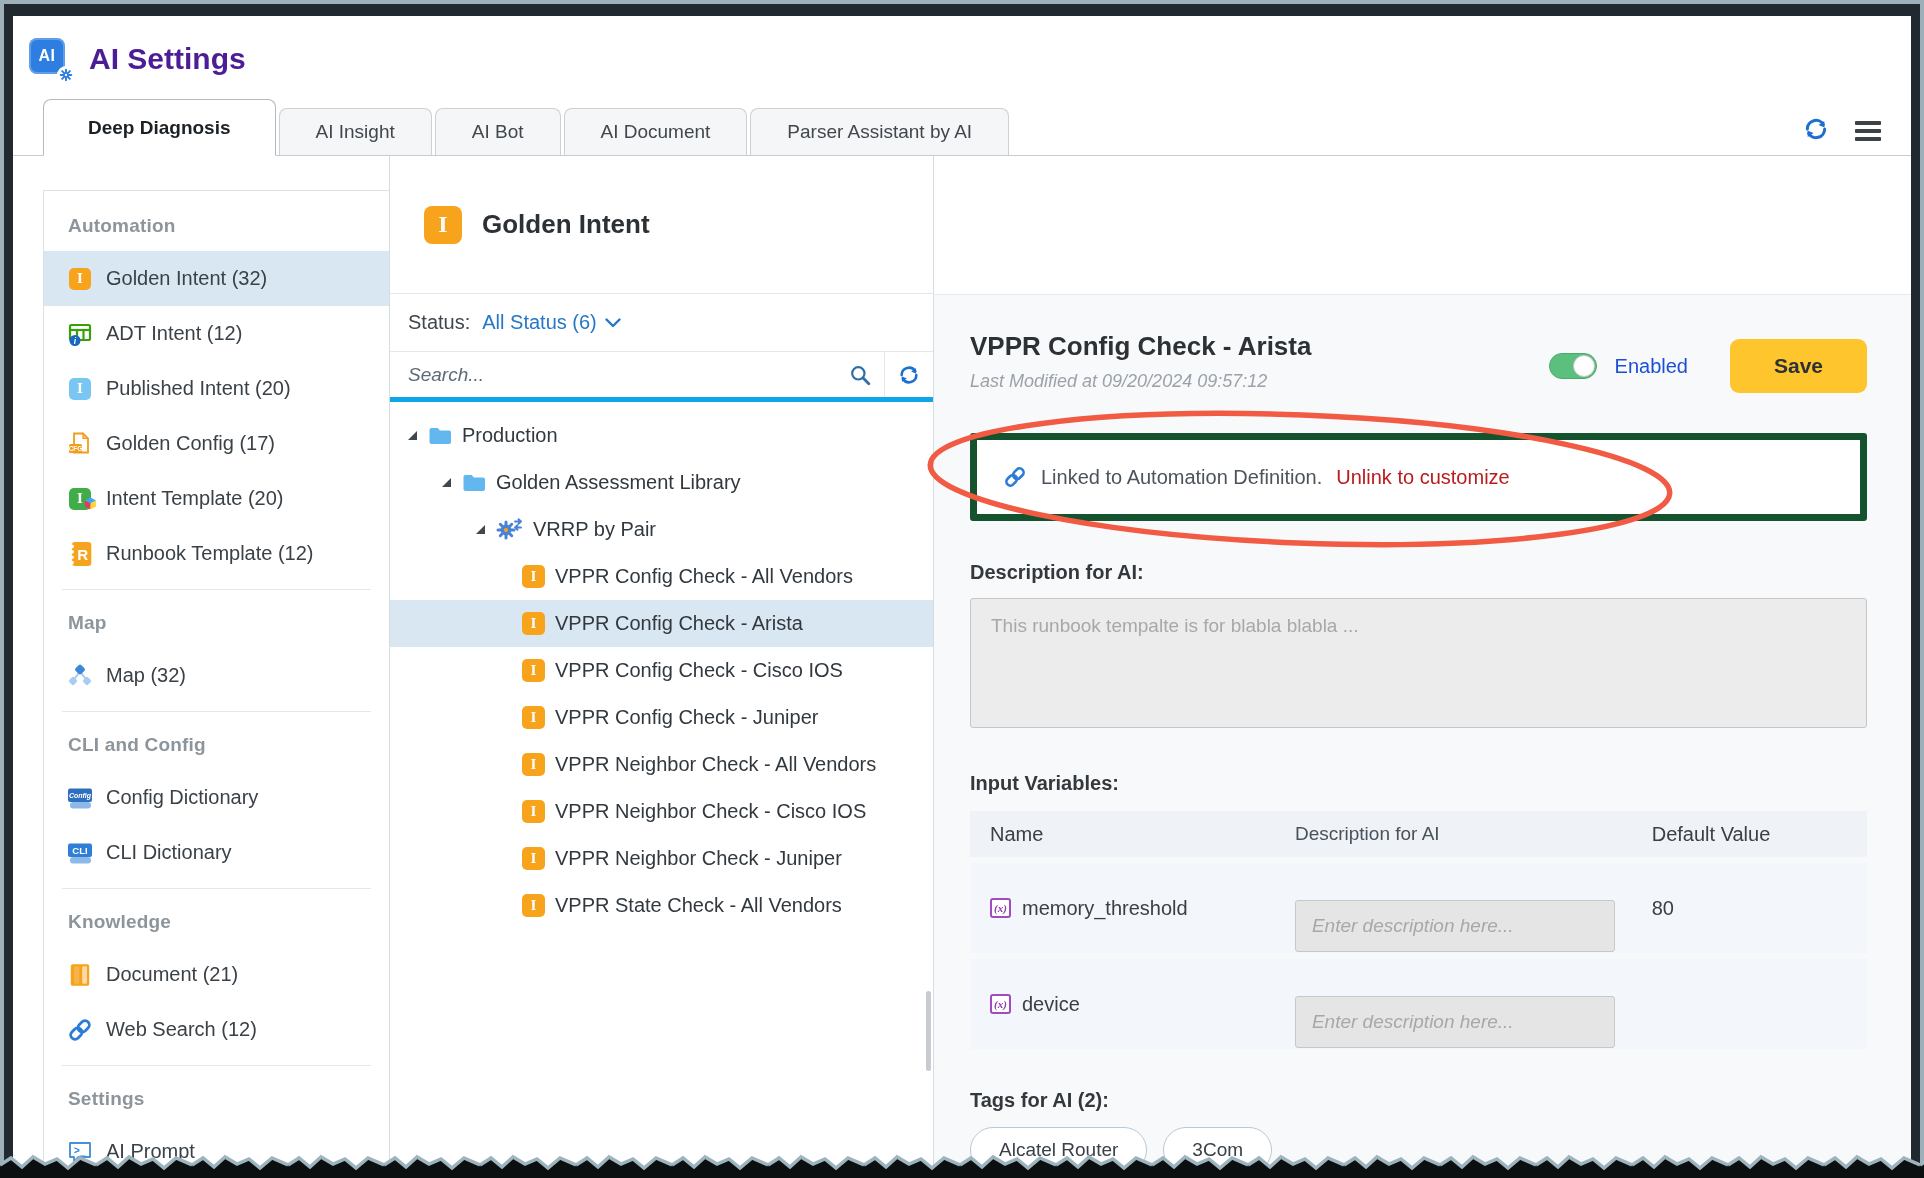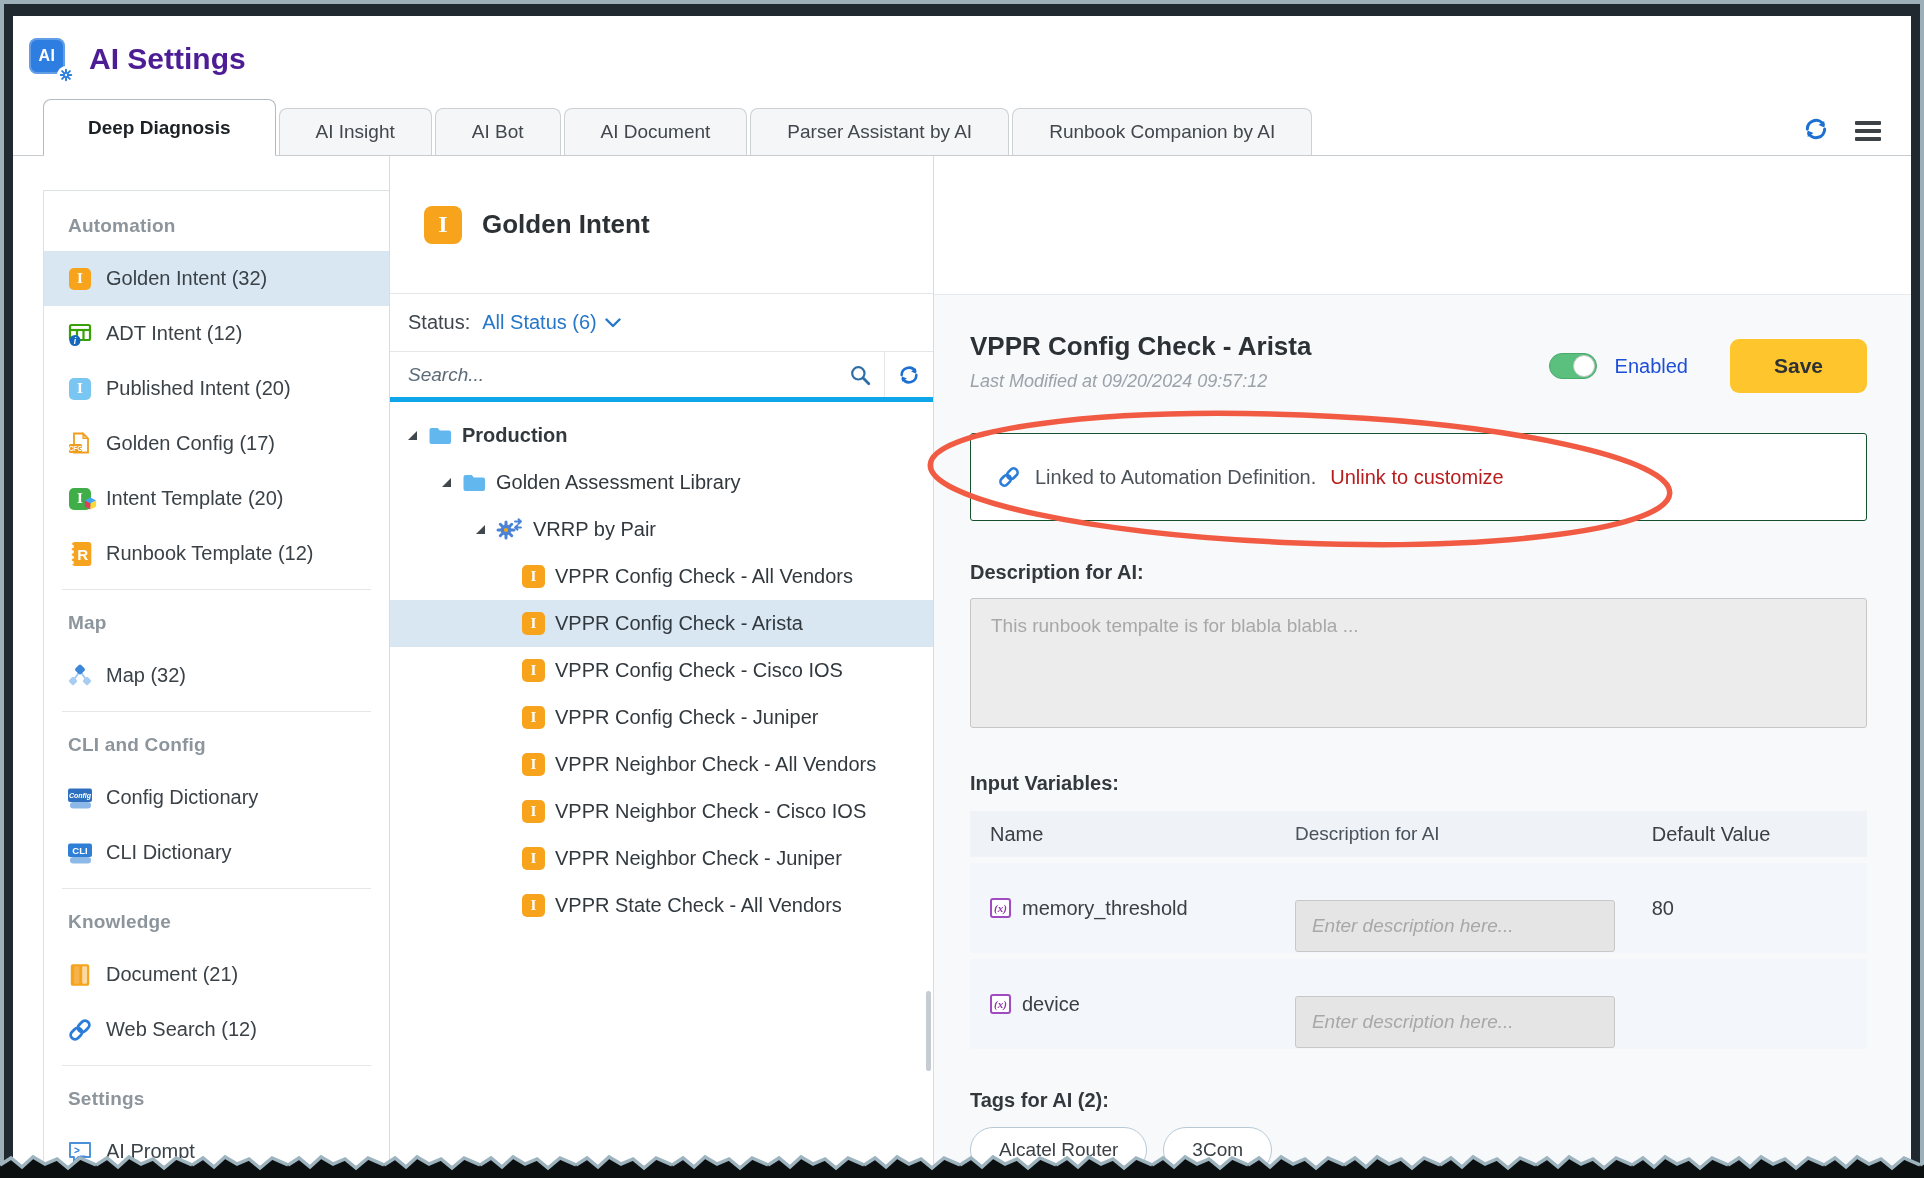--- a/index.html
+++ b/index.html
@@ -44,39 +44,39 @@
   .status-row{height:58px;border-bottom:1px solid #e3e7ea;display:flex;align-items:center;gap:12px;padding-left:18px;font-size:20px;color:#3f464d;}
   .status-value{color:#2677c8;cursor:pointer;display:flex;align-items:center;gap:8px;}
   .search-row{height:50px;border-bottom:5px solid #0ea5e9;display:flex;align-items:center;justify-content:center;}
   .search-input{flex:1;border:none;outline:none;padding-left:18px;font-size:19px;font-style:italic;color:#41515f;background:transparent;font-family:"Liberation Sans",sans-serif;}
   .search-input::placeholder{color:#5d6b77;}
   .icon-btn{display:grid;place-items:center;padding:0 13px;height:100%;cursor:pointer;}
   .vr{width:1px;background:#e3e7ea;height:100%;}
   .tree{padding-top:10px;}
   .tree-row{height:47px;display:flex;align-items:center;font-size:20px;color:#31383e;cursor:pointer;}
   .tree-row.selected{background:#d8e7f2;}
-  .lv0{padding-left:18px;font-weight:bold;}.lv1{padding-left:52px;}.lv2{padding-left:86px;}.lv3{padding-left:132px;}
+  .lv0{padding-left:18px;}.lv1{padding-left:52px;}.lv2{padding-left:86px;}.lv3{padding-left:132px;}
   .caret{width:0;height:0;border-left:9px solid transparent;border-bottom:9px solid #40474d;margin-right:11px;flex:0 0 auto;}
   .t-icn{margin-right:10px;display:grid;place-items:center;flex:0 0 auto;}
   .t-int{width:23px;height:23px;background:#f7a41c;border-radius:5px;display:grid;place-items:center;color:#fff;font:700 15px "Liberation Serif",serif;}
   .mid-thumb{position:absolute;right:2px;top:835px;width:5px;height:80px;background:#c6ccd1;border-radius:3px;cursor:pointer;}
 
   
   .right{flex:1;display:flex;flex-direction:column;min-width:0;}
   .right-strip{height:138px;background:#fff;}
   .detail{flex:1;background:#f8f9fb;border-top:1px solid #e7eaec;padding:36px 44px 0 36px;position:relative;}
   .d-head{display:flex;justify-content:space-between;align-items:flex-start;}
   .d-title{font-size:26px;font-weight:600;color:#2c3136;}
   .d-sub{font-size:18px;font-style:italic;color:#9ba2a9;margin-top:9px;}
   .d-controls{display:flex;align-items:center;gap:18px;margin-top:8px;}
   .toggle{width:48px;height:26px;border-radius:13px;background:#5bbf7d;border:1px solid #49a express;border:1px solid #4aa96c;position:relative;cursor:pointer;flex:0 0 auto;}
   .knob{position:absolute;right:1px;top:1px;width:22px;height:22px;border-radius:50%;background:#fff;border:1px solid #c9c9c9;}
   .enabled-lbl{font-size:20px;color:#1d4ed8;}
   .save-btn{margin-left:24px;padding:15px 44px;background:#fec52d;border:none;border-radius:9px;font-family:"Liberation Sans",sans-serif;font-size:21px;font-weight:600;color:#2c3136;cursor:pointer;}
-  .linked-banner{margin-top:40px;height:88px;background:#fff;border:1px solid #14532d;border-radius:3px;display:flex;align-items:center;gap:14px;padding-left:26px;font-size:20px;color:#4c535a;}
+  .linked-banner{margin-top:40px;height:88px;background:#fff;border:7px solid #14532d;border-radius:3px;display:flex;align-items:center;gap:14px;padding-left:26px;font-size:20px;color:#4c535a;}
   .unlink{color:#b91c1c;cursor:pointer;}
   .ellipse-svg{position:absolute;left:-12px;top:96px;pointer-events:none;z-index:5;}
   .d-label{font-size:20px;font-weight:600;color:#33383d;}
   .lbl-desc{margin-top:40px;}
   .desc-area{display:block;width:100%;height:130px;margin-top:14px;background:#ececec;border:1px solid #c7c7c7;border-radius:3px;padding:16px 20px;font-family:"Liberation Sans",sans-serif;font-size:19px;color:#5a5a5a;resize:none;}
   .desc-area::placeholder{color:#a8a8a8;}
   .lbl-vars{margin-top:44px;}
   .vt{margin-top:16px;}
   .vt-head{display:flex;align-items:center;height:46px;background:#eff3f7;font-size:19px;color:#49525b;}
   .vt-row{display:flex;align-items:center;min-height:90px;background:#f3f6fa;margin-top:6px;}
@@ -132,23 +132,20 @@
             <span>AI Insight</span>
           </div>
      <div class="tab">
             <span>AI Bot</span>
           </div>
      <div class="tab">
             <span>AI Document</span>
           </div>
      <div class="tab">
             <span>Parser Assistant by AI</span>
-          </div>
-     <div class="tab">
-            <span>Runbook Companion by AI</span>
           </div>
      <div class="tabbar-icons">
        <span style="cursor:pointer">
          <svg width="26" height="26" viewBox="0 0 24 24">
                 <g fill="none" stroke="#1d6fd1" stroke-width="2.8" stroke-linecap="round">
                   <path d="M20 12a8 8 0 0 1-14.8 4.2"></path>
                   <path d="M4 12a8 8 0 0 1 14.8-4.2"></path>
                 </g>
                 <polygon points="4.4,19.4 4.1,13.4 9.7,15.8" fill="#1d6fd1"></polygon>
                 <polygon points="19.6,4.6 19.9,10.6 14.3,8.2" fill="#1d6fd1"></polygon>

